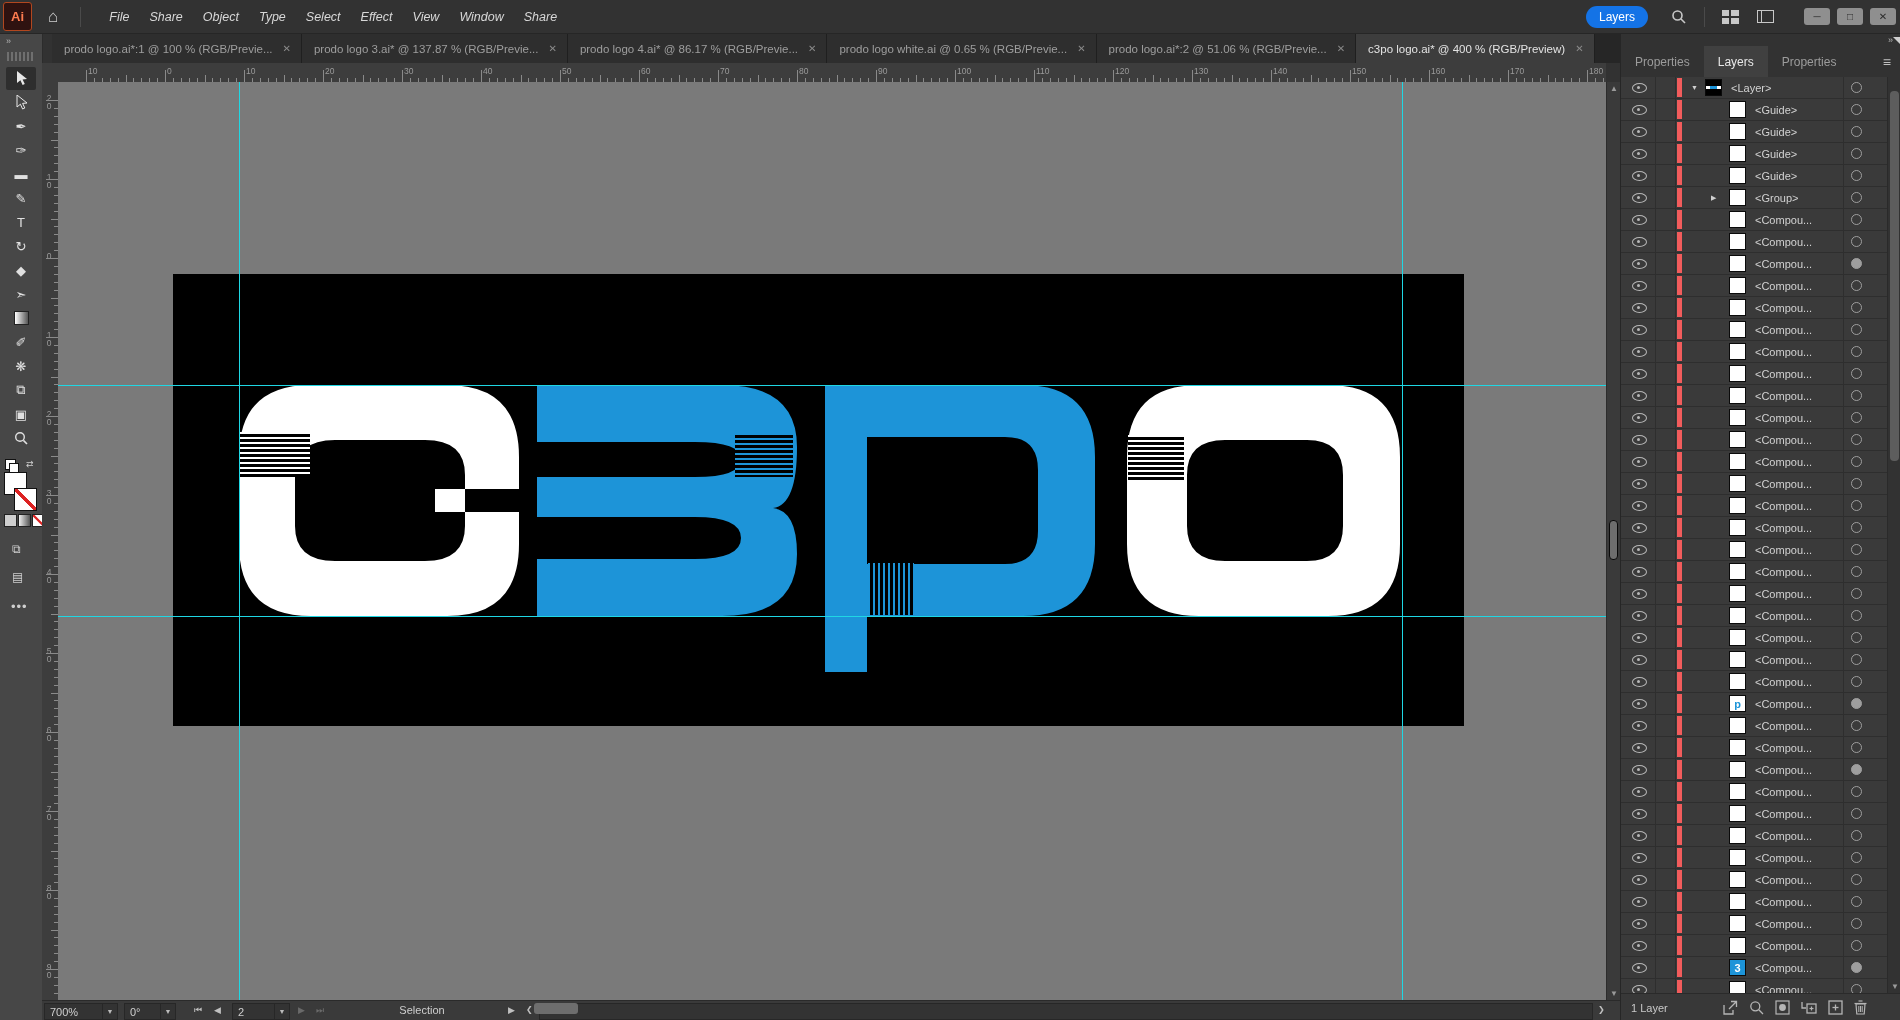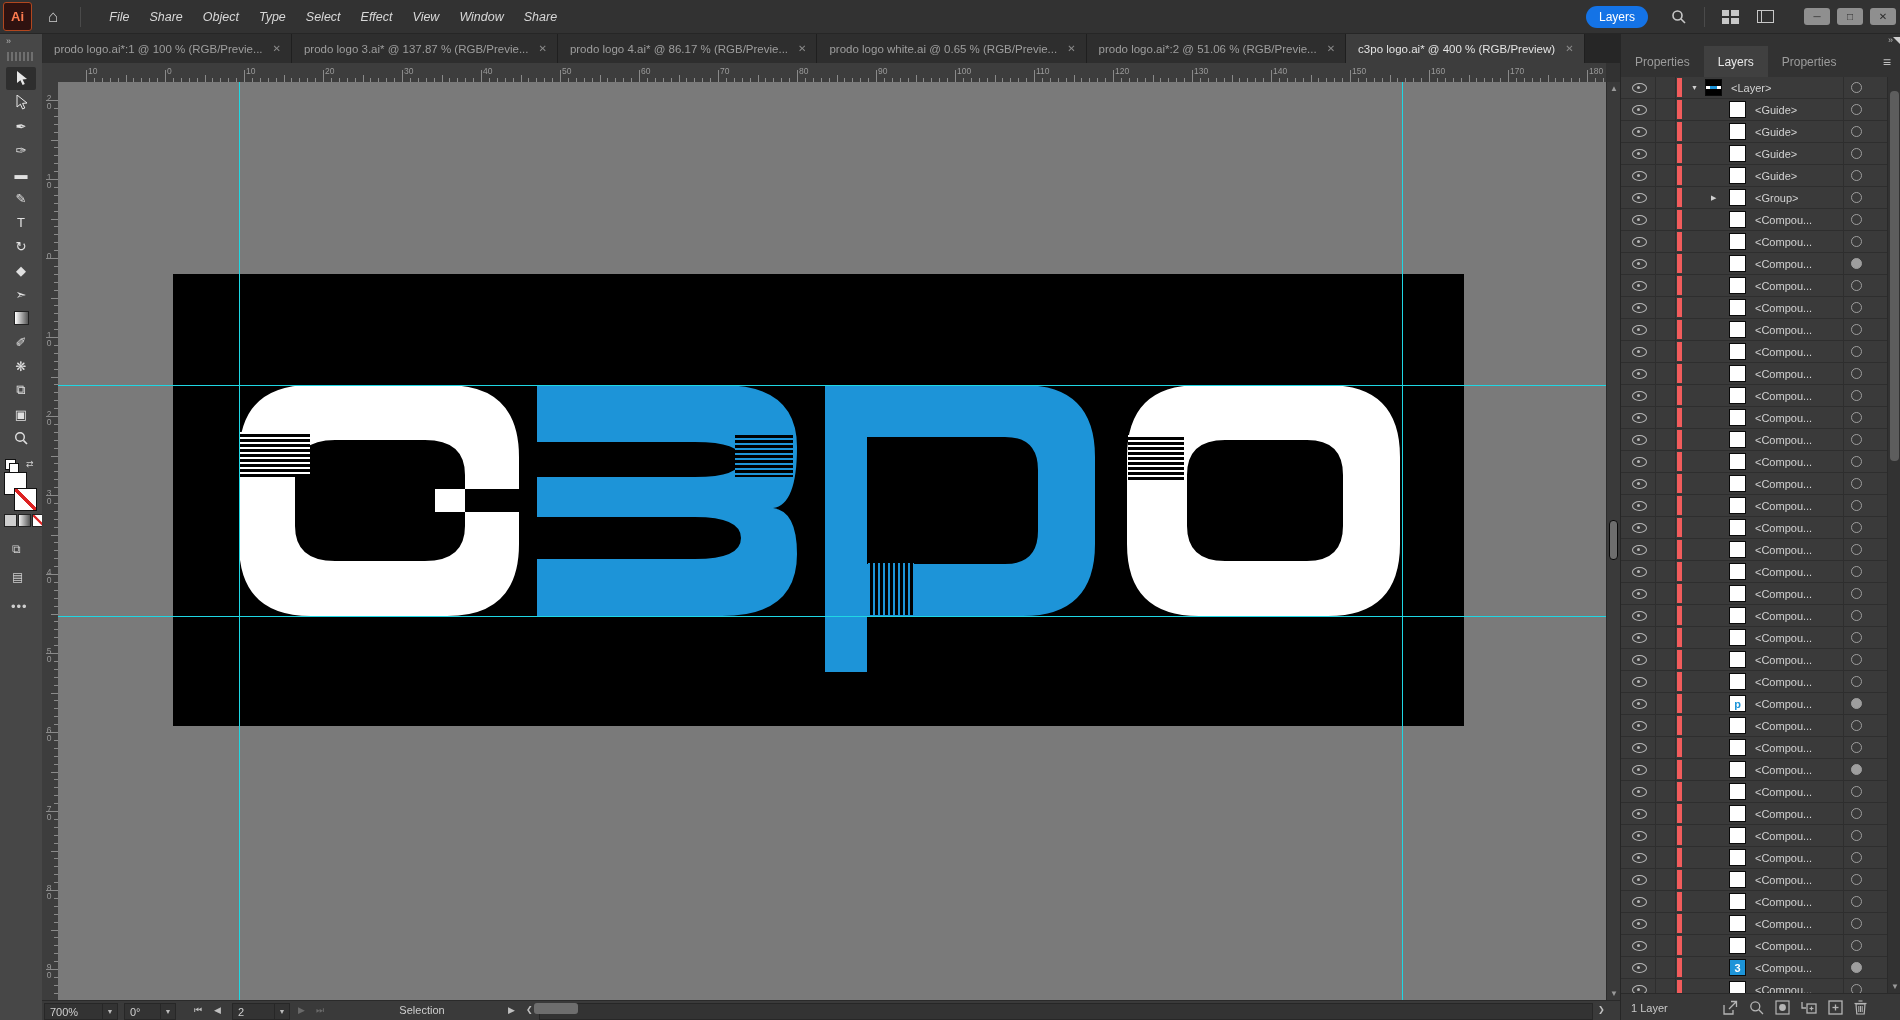--- a/index.html
+++ b/index.html
@@ -14,21 +14,21 @@
   .tb-sep{width:1px;height:20px;background:#4a4a4a;margin:0 8px;}
   #menus{display:flex;margin-left:10px;font-style:italic;}
   .menu-item{padding:0 10px;font-size:12.5px;color:#d8d8d8;line-height:32px;cursor:default;}
   #tb-right{margin-left:auto;display:flex;align-items:center;}
   #share-btn{background:#1473e6;color:#fff;font-size:12px;border-radius:12px;padding:4px 13px;margin-right:14px;}
   .tb-icon{color:#c8c8c8;margin:0 9px;display:flex;align-items:center;}
   #win-controls{display:flex;margin-left:14px;margin-right:4px;}
   .win-btn{width:26px;height:17px;background:#8f8f8f;border-radius:3px;margin-left:7px;color:#2c2c2c;
            font-size:10px;display:flex;align-items:center;justify-content:center;font-weight:bold;}
   
-  #tabstrip{position:absolute;left:42px;top:34px;width:1578px;height:29px;background:#262626;display:flex;align-items:stretch;overflow:hidden;}
+  #tabstrip{position:absolute;left:52px;top:34px;width:1578px;height:29px;background:#262626;display:flex;align-items:stretch;overflow:hidden;}
   .doc-tab{display:flex;align-items:center;background:#2e2e2e;border-right:1px solid #1f1f1f;padding:0 10px 0 12px;font-size:11.5px;color:#9e9e9e;white-space:nowrap;}
   .doc-tab .close{margin-left:10px;font-size:10px;color:#8a8a8a;}
   .doc-tab.active{background:#3d3d3d;color:#e3e3e3;}
   
   #rail{position:absolute;left:0;top:34px;width:42px;height:986px;background:#474747;border-right:1px solid #2c2c2c;}
   #rail-collapse{position:absolute;left:6px;top:2px;font-size:9px;color:#b5b5b5;letter-spacing:-1px;}
   #rail-grip{position:absolute;left:7px;top:18px;width:26px;height:9px;
              background:repeating-linear-gradient(90deg,#6f6f6f 0 2px,#474747 2px 4px);}
   #tools{position:absolute;left:0;top:32px;width:42px;display:flex;flex-direction:column;align-items:center;}
   .tool{width:30px;height:23px;display:flex;align-items:center;justify-content:center;color:#e0e0e0;font-size:13px;border-radius:2px;margin:0.5px 0;}

